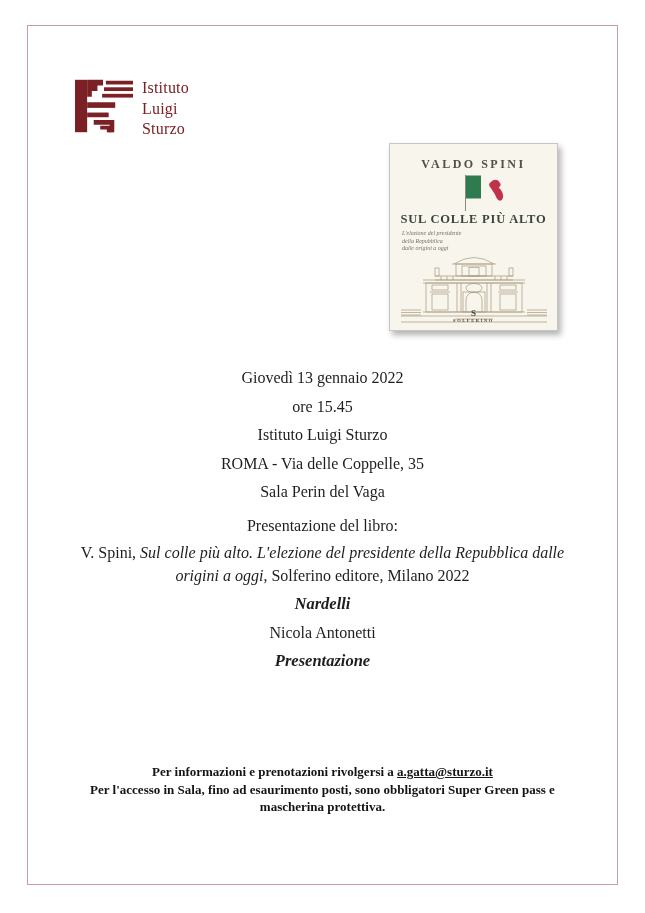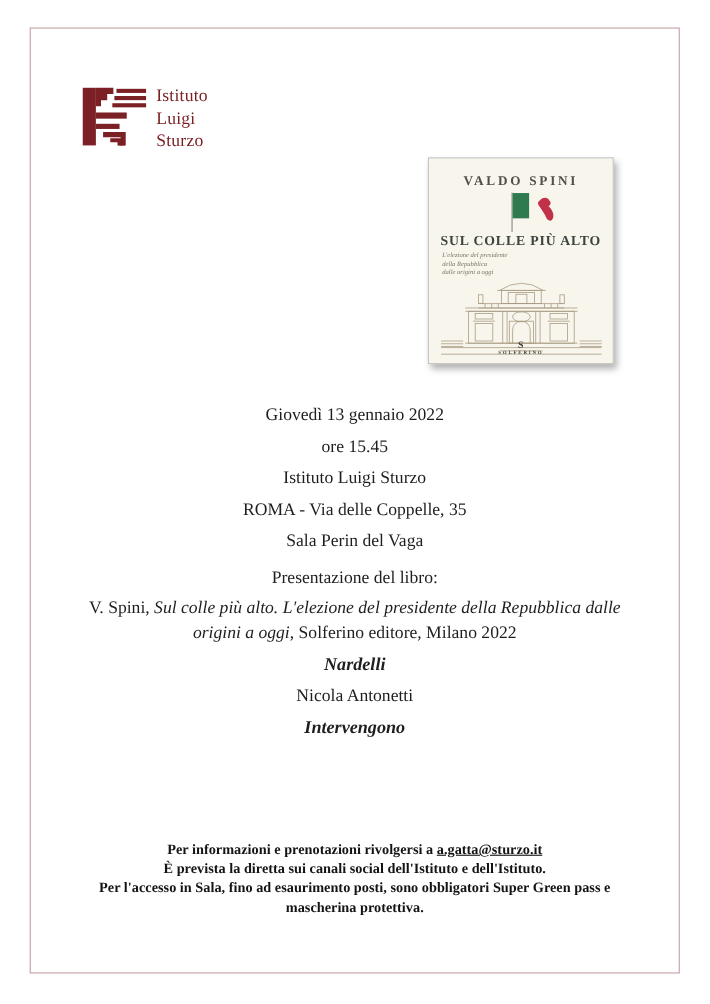--- a/index.html
+++ b/index.html
@@ -181,23 +181,22 @@
     <p>ROMA - Via delle Coppelle, 35</p>
     <p>Sala Perin del Vaga</p>
 
     <p class="gap-top">Presentazione del libro:</p>
 
     <p class="citation first"><span>V. Spini, </span><span class="italic">Sul colle più alto. L'elezione del presidente della Repubblica dalle</span></p>
     <p class="citation last"><span class="italic">origini a oggi</span><span>, Solferino editore, Milano 2022</span></p>
 
     <p class="bold-italic">Nardelli</p>
     <p>Nicola Antonetti</p>
-    <p class="bold-italic">Intervengono</p>
+    <p class="bold-italic">Presentazione</p>
   </div>
 
   <div class="footer">
     <p><span>Per informazioni e prenotazioni rivolgersi a </span><a href="#">a.gatta@sturzo.it</a></p>
-    <p>È prevista la diretta sui canali social dell'Istituto e dell'Istituto.</p>
     <p>Per l'accesso in Sala, fino ad esaurimento posti, sono obbligatori Super Green pass e</p>
     <p>mascherina protettiva.</p>
   </div>
 
 </div>
 
 </body></html>

